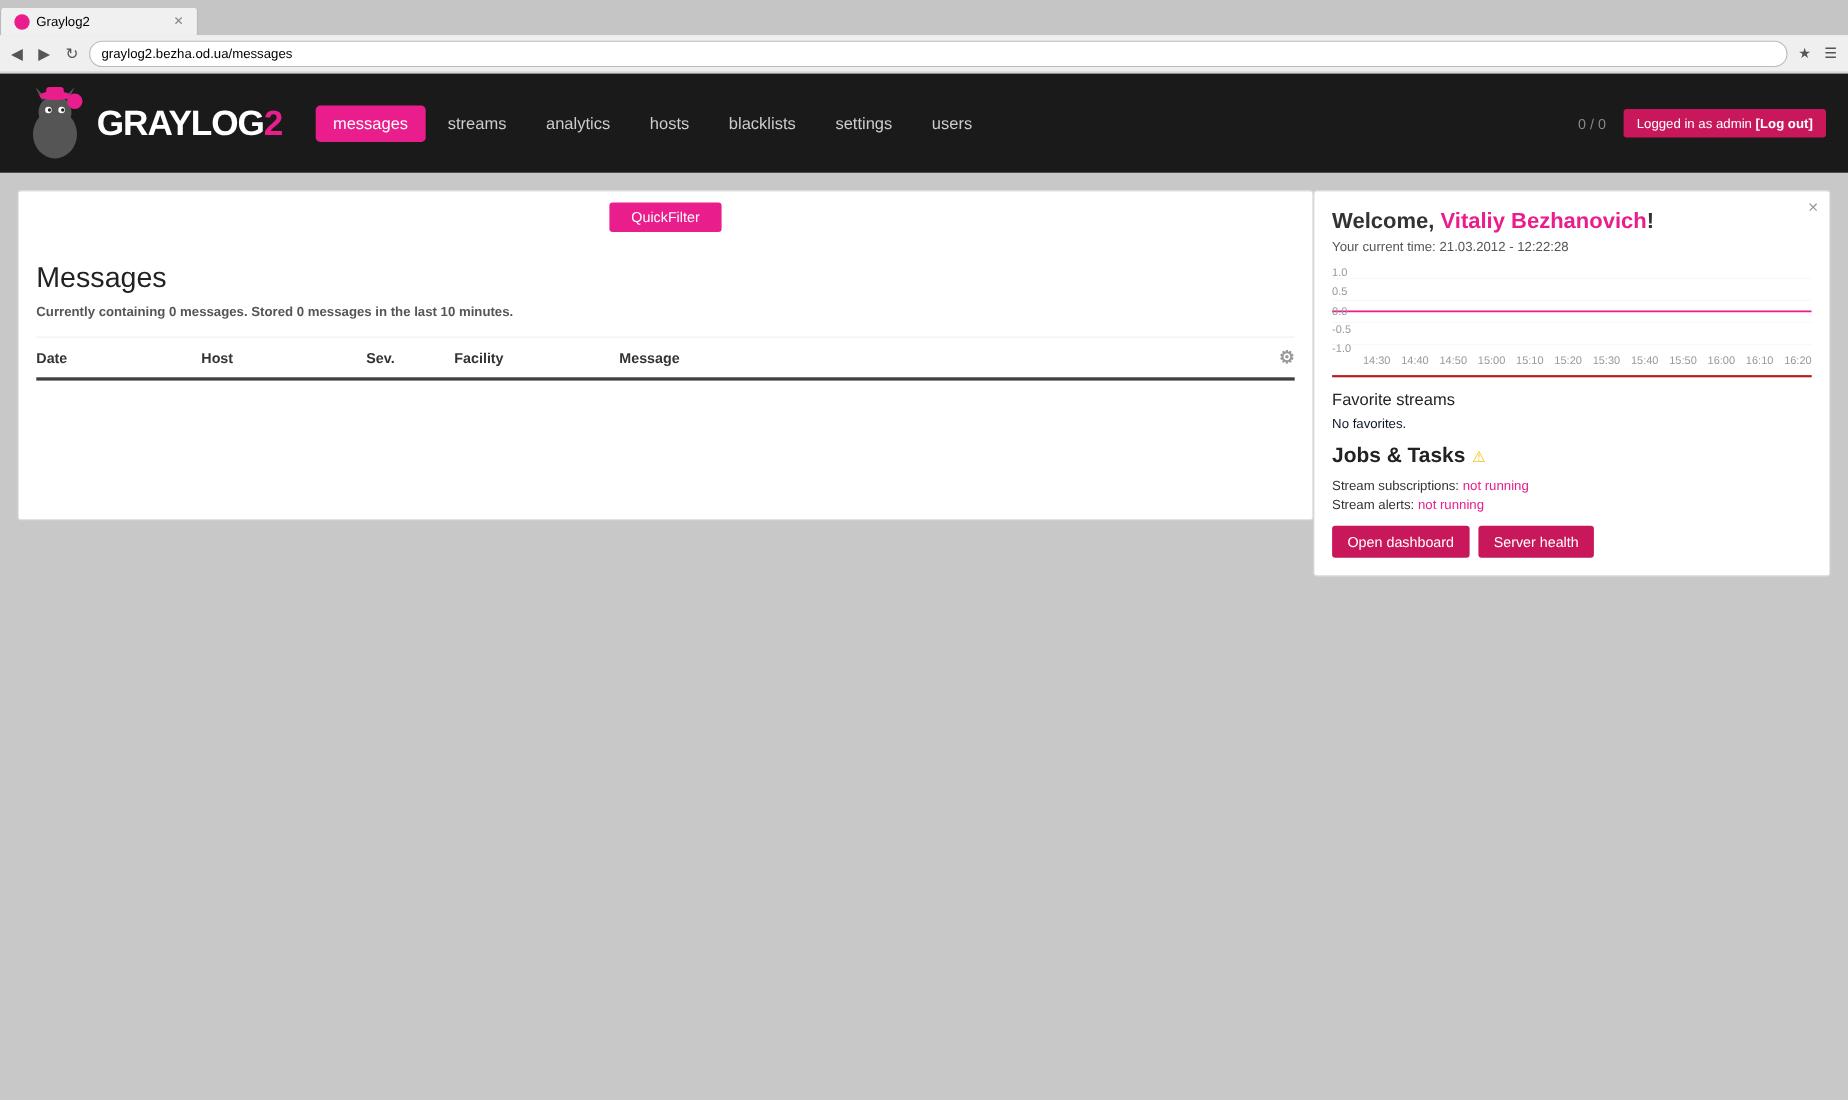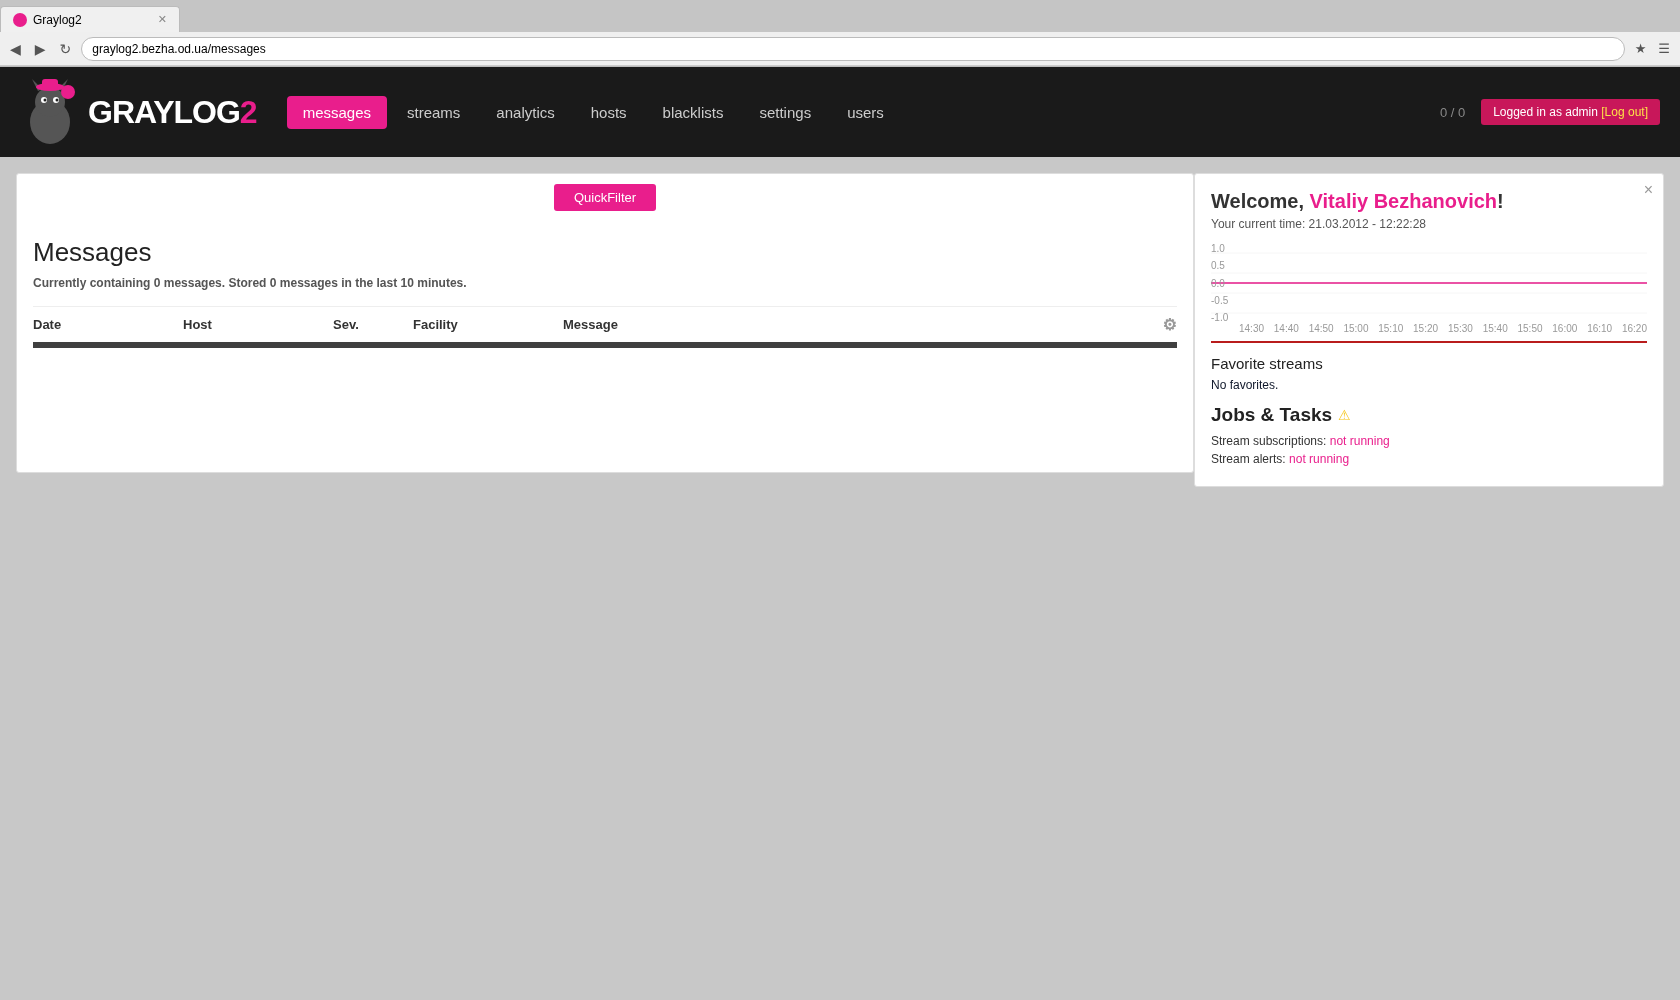--- a/index.html
+++ b/index.html
@@ -142,23 +142,23 @@
       font-size: 13px;
     }
     .login-info {
       background: #c8175a;
       color: white;
       padding: 6px 12px;
       border-radius: 3px;
       font-size: 12px;
     }
     .login-info a {
-      color: #fde047;
+      color: #ffffff;
       text-decoration: none;
-      font-weight: normal;
+      font-weight: bold;
     }
 
     
     .main-content {
       display: flex;
       padding: 16px;
       align-items: flex-start;
     }
     .messages-panel {
       flex: 1;
@@ -199,21 +199,21 @@
       font-weight: bold;
     }
     .messages-table {
       width: 100%;
       border-top: 1px solid #eee;
     }
     .table-header {
       display: flex;
       align-items: center;
       padding: 8px 0;
-      border-bottom: 6px solid #404040;
+      border-bottom: 3px solid #404040;
       color: #333;
       font-weight: bold;
       font-size: 13px;
     }
     .col-date { width: 150px; }
     .col-host { width: 150px; }
     .col-sev { width: 80px; }
     .col-facility { width: 150px; }
     .col-message { flex: 1; }
     .col-settings {
@@ -509,17 +509,21 @@
       </div>
       <p class="jobs-info">
         <span>Stream subscriptions:</span>
         <span class="not-running">not running</span>
       </p>
       <p class="jobs-info">
         <span>Stream alerts:</span>
         <span class="not-running">not running</span>
       </p>
 
+      <div class="panel-buttons">
+        <button class="btn-dashboard">Open dashboard</button>
+        <button class="btn-server-health">Server health</button>
+      </div>
 
     </div>
   </div>
 
 </div>
 
 </body></html>

